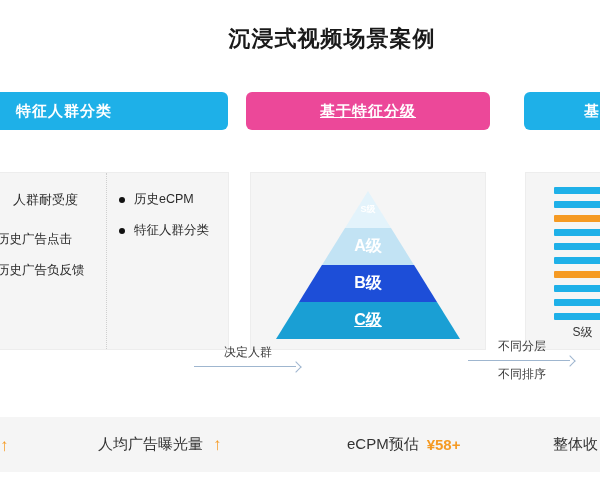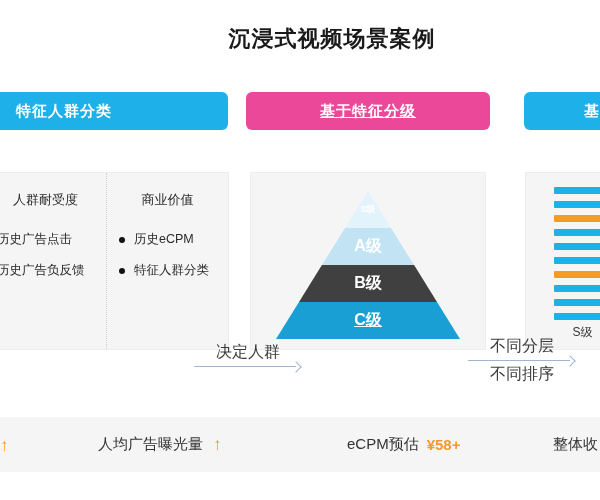--- a/index.html
+++ b/index.html
@@ -152,21 +152,21 @@
 
   
   .arrow-group {
     position: absolute;
     width: 120px;
     text-align: center;
   }
   #arrow-1 { left: 188px; top: 344px; }
   #arrow-2 { left: 462px; top: 338px; }
   .arrow-text {
-    font-size: 16px;
+    font-size: 12px;
     color: #3b3b3b;
     white-space: nowrap;
     line-height: 16px;
     text-align: center;
   }
   .arrow-line {
     position: relative;
     height: 10px;
     margin: 1px 0;
   }
@@ -245,42 +245,41 @@
     <div class="col">
       <div class="col-title">人群耐受度</div>
       <div class="bullet-row">
         <span>历史广告点击</span>
       </div>
       <div class="bullet-row">
         <span>历史广告负反馈</span>
       </div>
     </div>
     <div class="col">
-      <div class="col-title">商业价值</div>
       <div class="bullet-row">
         <span class="bullet-dot"></span>
         <span>历史eCPM</span>
       </div>
       <div class="bullet-row">
         <span class="bullet-dot"></span>
         <span>特征人群分类</span>
       </div>
     </div>
   </div>
 </div>
 
 <div class="panel" id="panel-pyramid">
   <div id="pyramid">
     <div class="tier tier-0" style="background: rgb(227, 243, 251);">
       <span>S级</span>
     </div>
     <div class="tier tier-1" style="background: rgb(194, 227, 244);">
       <span>A级</span>
     </div>
-    <div class="tier tier-2" style="background: #404040;">
+    <div class="tier tier-2" style="background: #1d4ed8;">
       <span>B级</span>
     </div>
     <div class="tier tier-3" style="background: rgb(26, 159, 212);">
       <span>C级</span>
     </div>
   </div>
 </div>
 
 <div class="panel" id="panel-ranking">
   <div id="rank-list">

